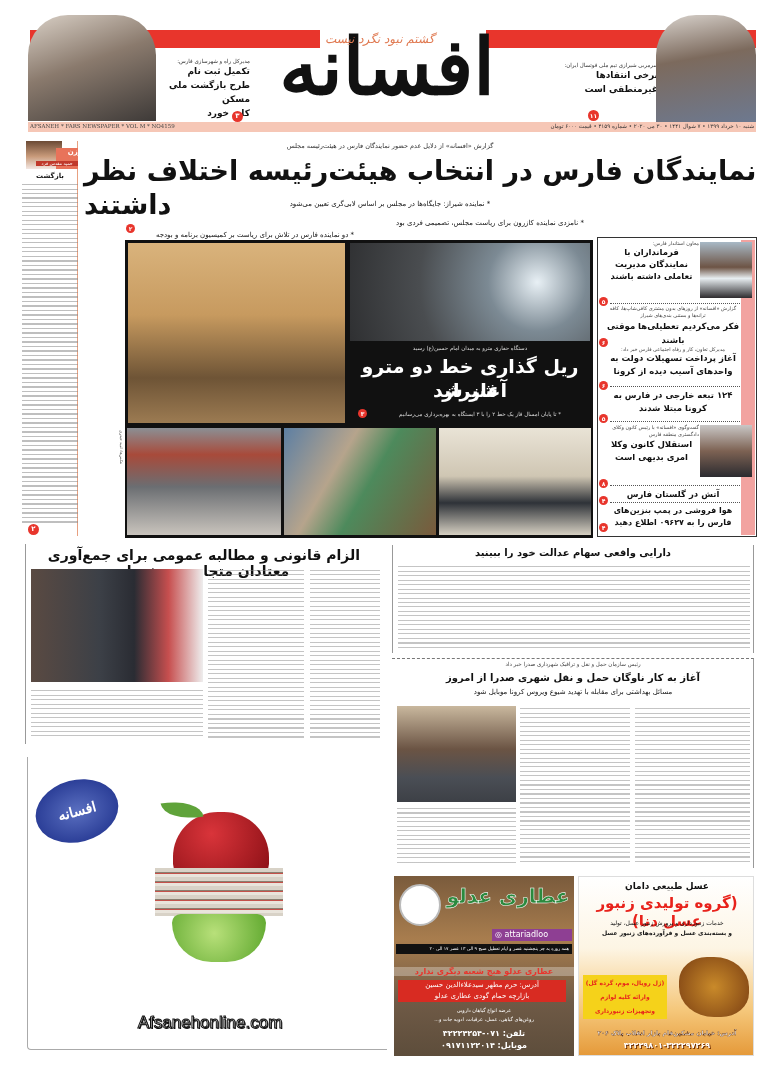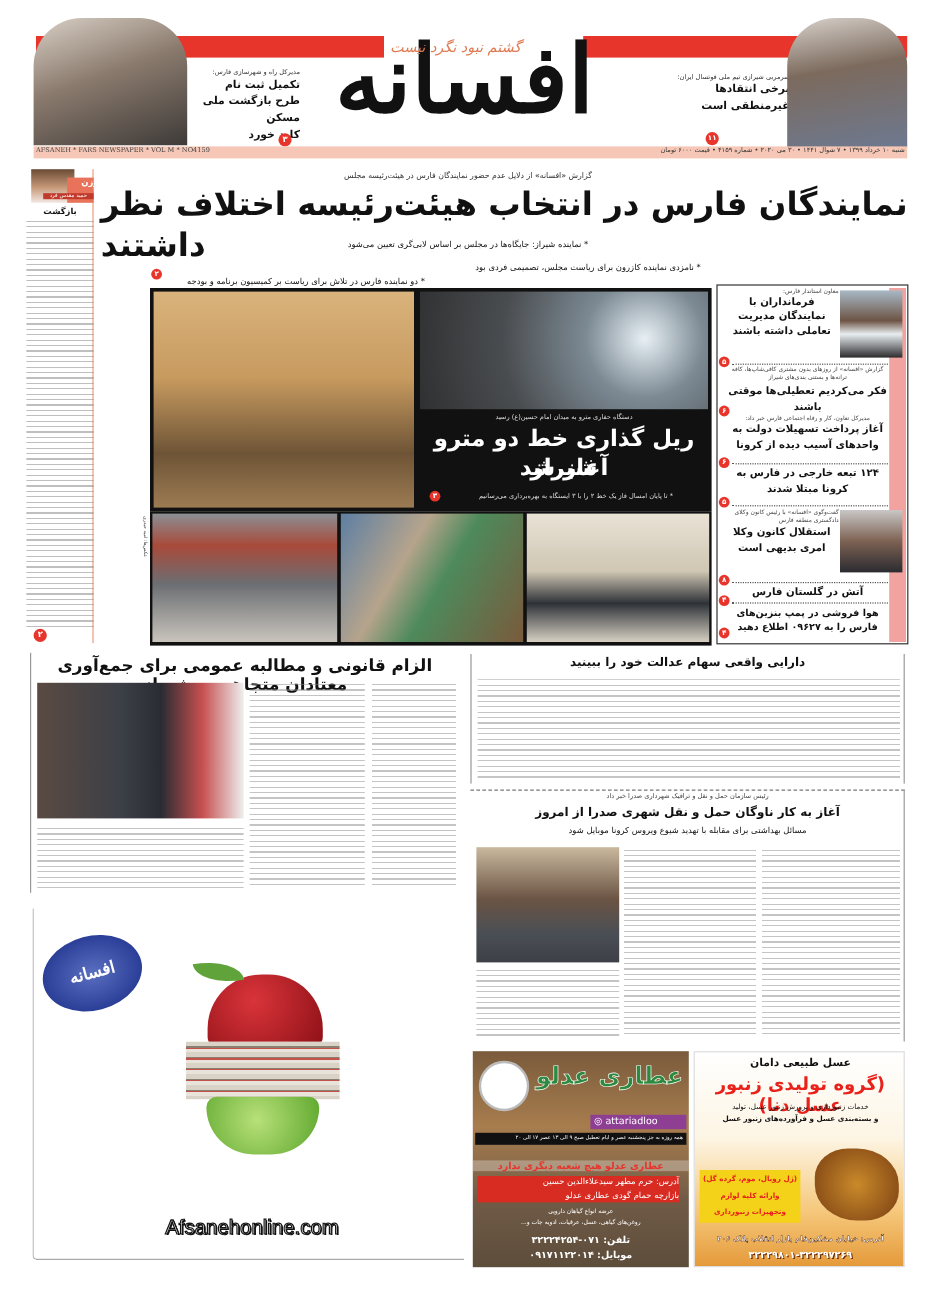--- a/index.html
+++ b/index.html
@@ -155,21 +155,21 @@
 <div class="abs" style="left:155px;top:868px;width:128px;height:48px;background:repeating-linear-gradient(180deg,#d8d2c7 0,#d8d2c7 4px,#8a7f70 4px,#8a7f70 5px,#c4514a 5px,#c4514a 6px,#e9e4db 6px,#e9e4db 9px)"></div>
 <div class="abs" style="left:172px;top:914px;width:94px;height:48px;border-radius:10px 10px 45px 45px;background:radial-gradient(circle at 45% 40%,#b8e07a,#5aa52a)"></div>
 <div class="abs" style="left:60px;top:1013px;width:300px;font-size:17px;font-weight:normal;text-align:center;direction:ltr;color:#fff;-webkit-text-stroke:1px #111;text-shadow:1px 1px 0 #111;font-family:'Liberation Sans',sans-serif">Afsanehonline.com</div>
 
 <div class="abs" style="left:394px;top:876px;width:180px;height:180px;background:linear-gradient(180deg,#7a5b3c 0%,#a87d4e 35%,#6f5a46 70%,#5d4d3b 100%);overflow:hidden">
   <div style="position:absolute;left:5px;top:8px;width:42px;height:42px;border-radius:50%;background:#fff;border:2px solid #bbb"></div>
   <div style="position:absolute;left:50px;top:8px;width:128px;font-size:20px;font-weight:bold;color:#2b8a3e;text-align:center;-webkit-text-stroke:.5px #fff">عطاری عدلو</div>
   <div style="position:absolute;left:98px;top:53px;width:80px;height:12px;background:#8e3f93;color:#fff;font-size:8px;line-height:12px;direction:ltr;text-align:left;padding-left:3px">◎ <span>attariadloo</span></div>
   <div style="position:absolute;left:2px;top:68px;width:176px;background:#111;color:#fff;font-size:4.5px;line-height:8px;padding:1px 3px">همه روزه به جز پنجشنبه عصر و ایام تعطیل صبح ۹ الی ۱۳ عصر ۱۷ الی ۲۰</div>
   <div style="position:absolute;left:0;top:91px;width:180px;font-size:8px;font-weight:bold;color:#e8352c;text-align:center;background:rgba(255,255,255,.3)">عطاری عدلو هیچ شعبه دیگری ندارد</div>
-  <div style="position:absolute;left:4px;top:104px;width:168px;background:#d82b22;color:#fff;font-size:7px;line-height:11px">
+  <div style="position:absolute;left:4px;top:104px;width:168px;background:#d82b22;color:#fff;font-size:7px;text-align:center;line-height:11px">
     <div>آدرس: حرم مطهر سیدعلاءالدین حسین</div>
     <div>بازارچه حمام گودی عطاری عدلو</div>
   </div>
   <div style="position:absolute;left:0;top:131px;width:180px;font-size:5px;color:#fff;text-align:center">عرضه انواع گیاهان دارویی</div>
   <div style="position:absolute;left:0;top:140px;width:180px;font-size:5px;color:#fff;text-align:center">روغن‌های گیاهی، عسل، عرقیات، ادویه جات و...</div>
   <div style="position:absolute;left:0;top:153px;width:180px;font-size:8px;font-weight:bold;color:#fff;text-align:center">تلفن: ۰۷۱-۳۲۲۲۴۲۵۴</div>
   <div style="position:absolute;left:0;top:165px;width:180px;font-size:8px;font-weight:bold;color:#fff;text-align:center">موبایل: ۰۹۱۷۱۱۲۲۰۱۴</div>
 </div>
 
 <div class="abs" style="left:578px;top:876px;width:176px;height:180px;background:linear-gradient(180deg,#fff 0%,#fdf5e4 40%,#f5c77a 75%,#e59a3a 100%);overflow:hidden;border:1px solid #ddd">

